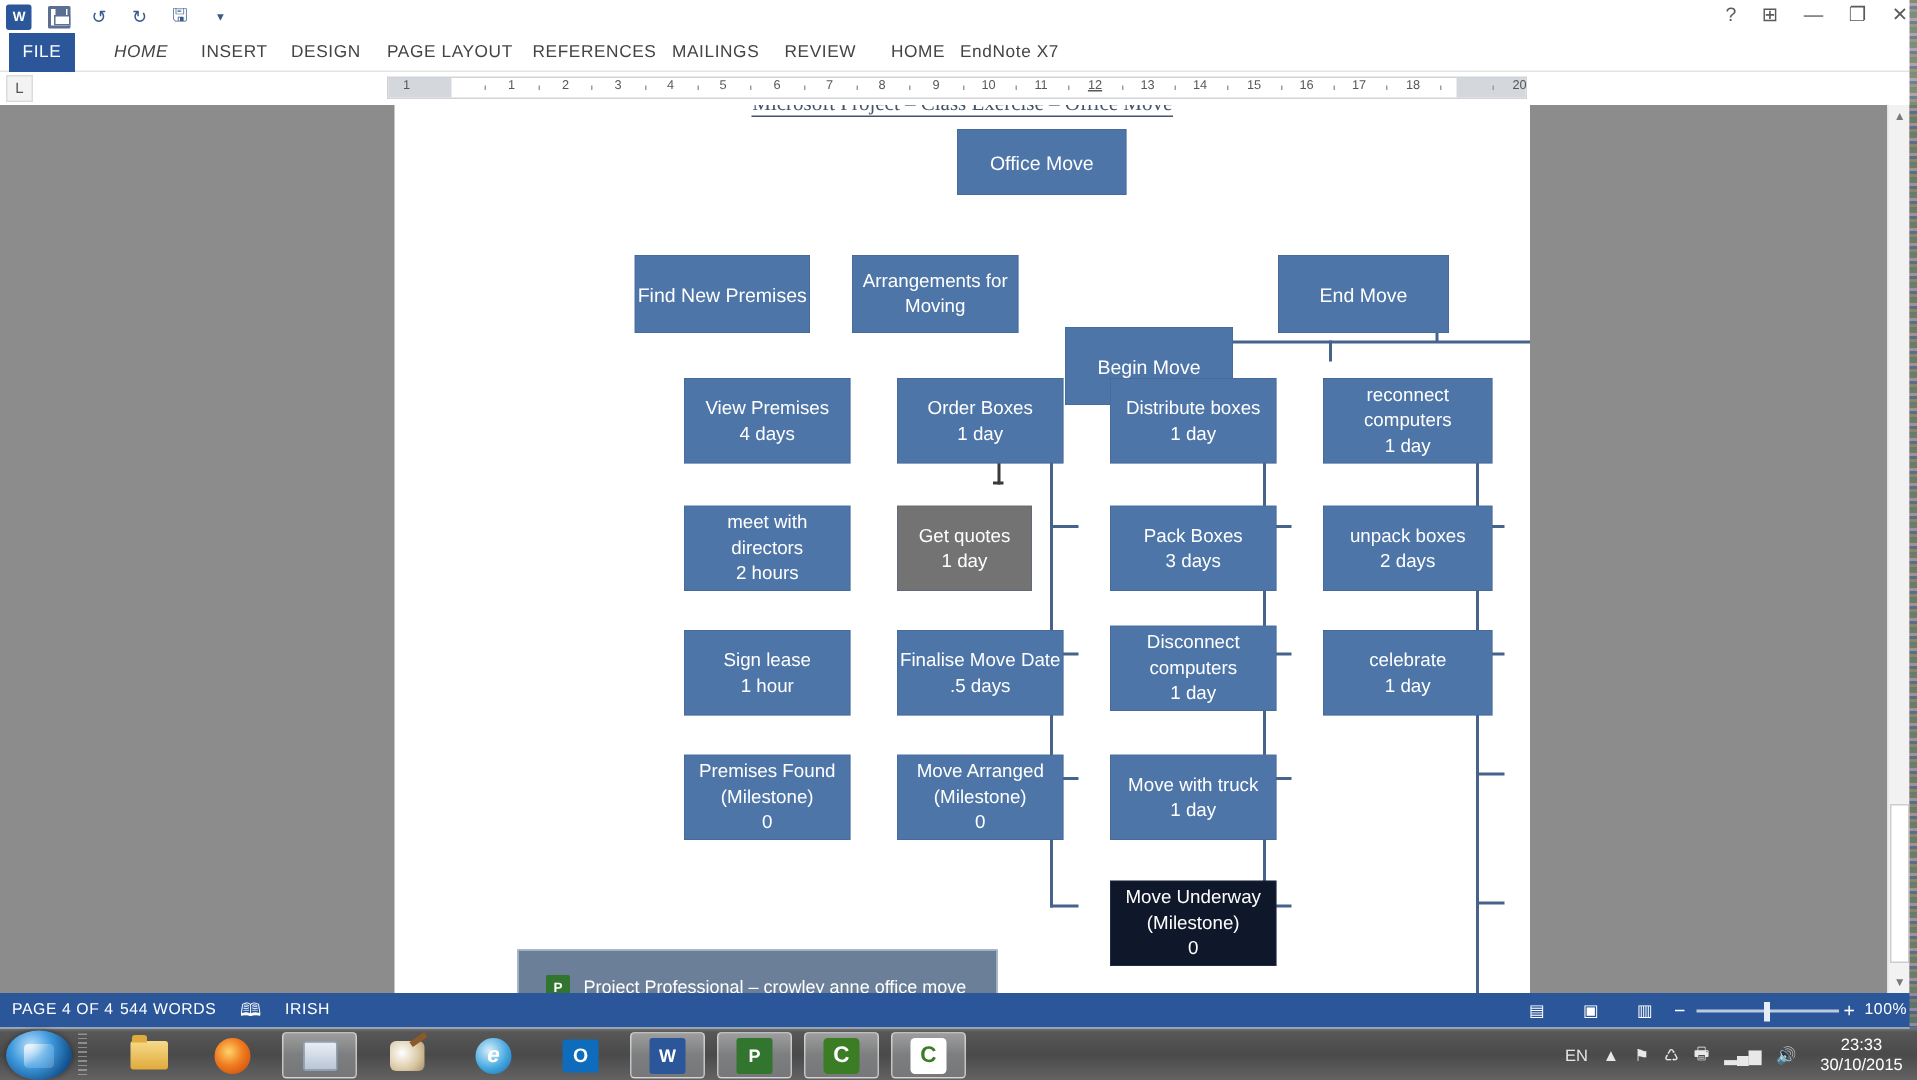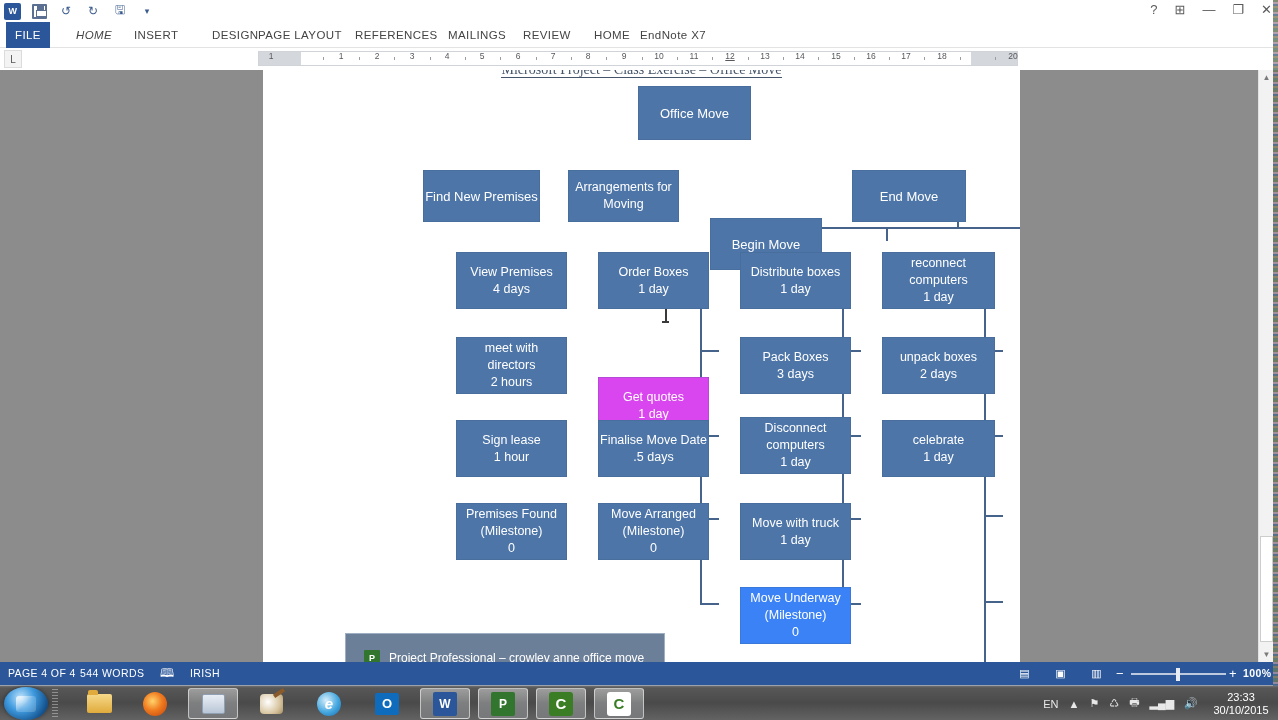--- a/index.html
+++ b/index.html
@@ -252,21 +252,21 @@
       <span>❐</span>
       <span>✕</span>
     </div>
     <div class="signin">Sign</div>
   </div>
 
   <div class="tabstrip">
     <div class="tab file" style="left:6px;width:44px;">FILE</div>
     <div class="tab" style="left:68px;font-style:italic;">HOME</div>
     <div class="tab" style="left:126px;">INSERT</div>
-    <div class="tab" style="left:204px;">DESIGN</div>
+    <div class="tab" style="left:186px;">DESIGN</div>
     <div class="tab" style="left:250px;">PAGE LAYOUT</div>
     <div class="tab" style="left:347px;">REFERENCES</div>
     <div class="tab" style="left:440px;">MAILINGS</div>
     <div class="tab" style="left:515px;">REVIEW</div>
     <div class="tab" style="left:586px;">HOME</div>
     <div class="tab" style="left:632px;">EndNote X7</div>
   </div>
 
   <div class="ruler-row">
     <div class="tabsel">L</div>
@@ -354,21 +354,21 @@
         <div class="conn h" style="left:721px; top:445px; width:19px;"></div>
         <div class="conn h" style="left:721px; top:531px; width:19px;"></div>
 
       </div>
 
       <div class="ibeam"></div>
     </div>
   </div>
 
   <div id="nodes-layer">
-      <div class="node title-only" style="left: 638px; top: 86px; width: 113px; height: 54px; background: rgb(77, 117, 167); color: rgb(255, 255, 255);">
+      <div class="node title-only" style="left: 638px; top: 86px; width: 113px; height: 44px; background: rgb(77, 117, 167); color: rgb(255, 255, 255);">
         <div class="l1">Office Move</div>
       </div>
       <div class="node title-only" style="left: 423px; top: 170px; width: 117px; height: 52px; background: rgb(77, 117, 167); color: rgb(255, 255, 255);">
         <div class="l1">Find New Premises</div>
       </div>
       <div class="node" style="left: 568px; top: 170px; width: 111px; height: 52px; background: rgb(77, 117, 167); color: rgb(255, 255, 255);">
         <div class="l1">Arrangements for</div>
         <div class="l2">Moving</div>
       </div>
       <div class="node title-only" style="left: 710px; top: 170px; width: 112px; height: 52px; background: rgb(77, 117, 167); color: rgb(255, 255, 255); margin-top: 48px;">
@@ -392,21 +392,21 @@
       </div>
       <div class="node" style="left: 456px; top: 503px; width: 111px; height: 57px; background: rgb(77, 117, 167); color: rgb(255, 255, 255);">
         <div class="l1">Premises Found</div>
         <div class="l2">(Milestone)</div>
         <div class="l3">0</div>
       </div>
       <div class="node" style="left: 598px; top: 252px; width: 111px; height: 57px; background: rgb(77, 117, 167); color: rgb(255, 255, 255);">
         <div class="l1">Order Boxes</div>
         <div class="l2">1 day</div>
       </div>
-      <div class="node" style="left: 598px; top: 337px; width: 111px; height: 57px; background: #d946ef; color: rgb(255, 255, 255); margin-top: 40px;">
+      <div class="node" style="left: 598px; top: 337px; width: 90px; height: 57px; background: #737373; color: rgb(255, 255, 255);">
         <div class="l1">Get quotes</div>
         <div class="l2">1 day</div>
       </div>
       <div class="node" style="left: 598px; top: 420px; width: 111px; height: 57px; background: rgb(77, 117, 167); color: rgb(255, 255, 255);">
         <div class="l1">Finalise Move Date</div>
         <div class="l2">.5 days</div>
       </div>
       <div class="node" style="left: 598px; top: 503px; width: 111px; height: 57px; background: rgb(77, 117, 167); color: rgb(255, 255, 255);">
         <div class="l1">Move Arranged</div>
         <div class="l2">(Milestone)</div>
@@ -422,21 +422,21 @@
       </div>
       <div class="node" style="left: 740px; top: 417px; width: 111px; height: 57px; background: rgb(77, 117, 167); color: rgb(255, 255, 255);">
         <div class="l1">Disconnect</div>
         <div class="l2">computers</div>
         <div class="l3">1 day</div>
       </div>
       <div class="node" style="left: 740px; top: 503px; width: 111px; height: 57px; background: rgb(77, 117, 167); color: rgb(255, 255, 255);">
         <div class="l1">Move with truck</div>
         <div class="l2">1 day</div>
       </div>
-      <div class="node" style="left: 740px; top: 587px; width: 111px; height: 57px; background: #3b82f6; color: rgb(255, 255, 255);">
+      <div class="node" style="left: 740px; top: 587px; width: 111px; height: 57px; background: #0f172a; color: rgb(255, 255, 255);">
         <div class="l1">Move Underway</div>
         <div class="l2">(Milestone)</div>
         <div class="l3">0</div>
       </div>
       <div class="node" style="left: 882px; top: 252px; width: 113px; height: 57px; background: rgb(77, 117, 167); color: rgb(255, 255, 255);">
         <div class="l1">reconnect</div>
         <div class="l2">computers</div>
         <div class="l3">1 day</div>
       </div>
       <div class="node" style="left: 882px; top: 337px; width: 113px; height: 57px; background: rgb(77, 117, 167); color: rgb(255, 255, 255);">
@@ -465,21 +465,21 @@
     <div class="sitem" style="left:80px;">544 WORDS</div>
     <div class="sitem" style="left:160px; font-size:12px;">🕮</div>
     <div class="sitem" style="left:190px;">IRISH</div>
     <div class="viewbtn" style="left:1016px;">▤</div>
     <div class="viewbtn" style="left:1052px;">▣</div>
     <div class="viewbtn" style="left:1088px;">▥</div>
     <div class="zsign" style="left:1116px;">−</div>
     <div class="zoomslider" style="left:1131px; width:95px;"></div>
     <div class="zoomthumb" style="left:1176px;"></div>
     <div class="zsign" style="left:1229px;">+</div>
-    <div class="sitem" style="left:1243px;font-weight:bold;">100%</div>
+    <div class="sitem" style="left:1243px;">100%</div>
   </div>
 
   <div class="taskbar">
     <div class="startorb">
         <div class="flag"></div>
       </div>
     <div class="tb-grip" style="left:52px;"></div>
     <div class="tbtn" style="left:74px;">
         <span class="gi">
           <span class="ic-folder"></span>

